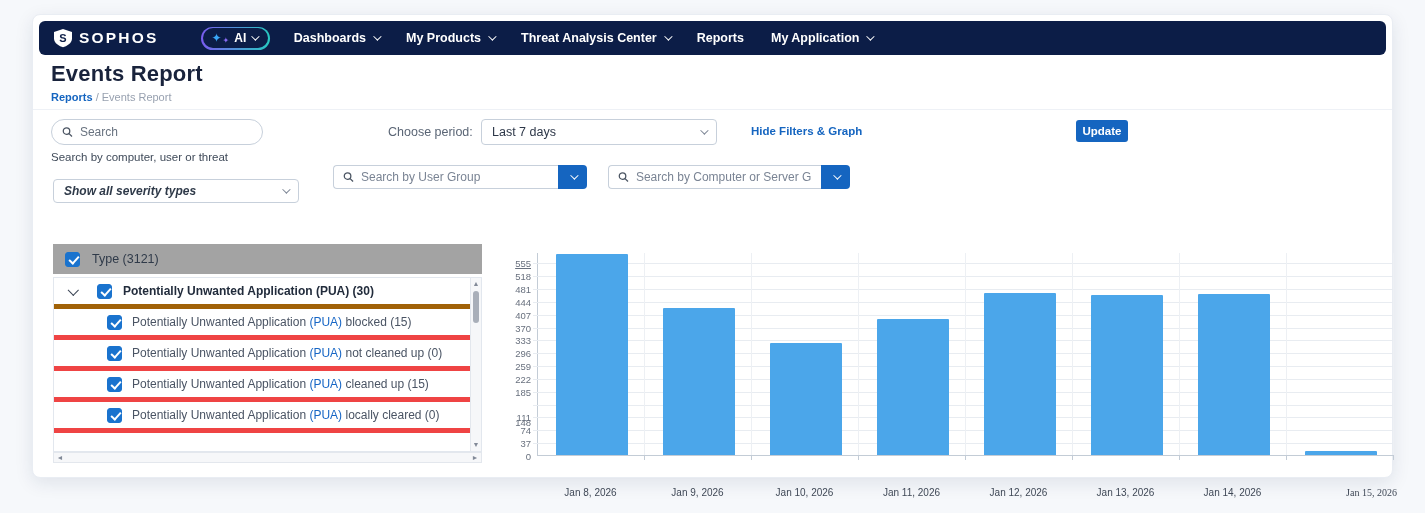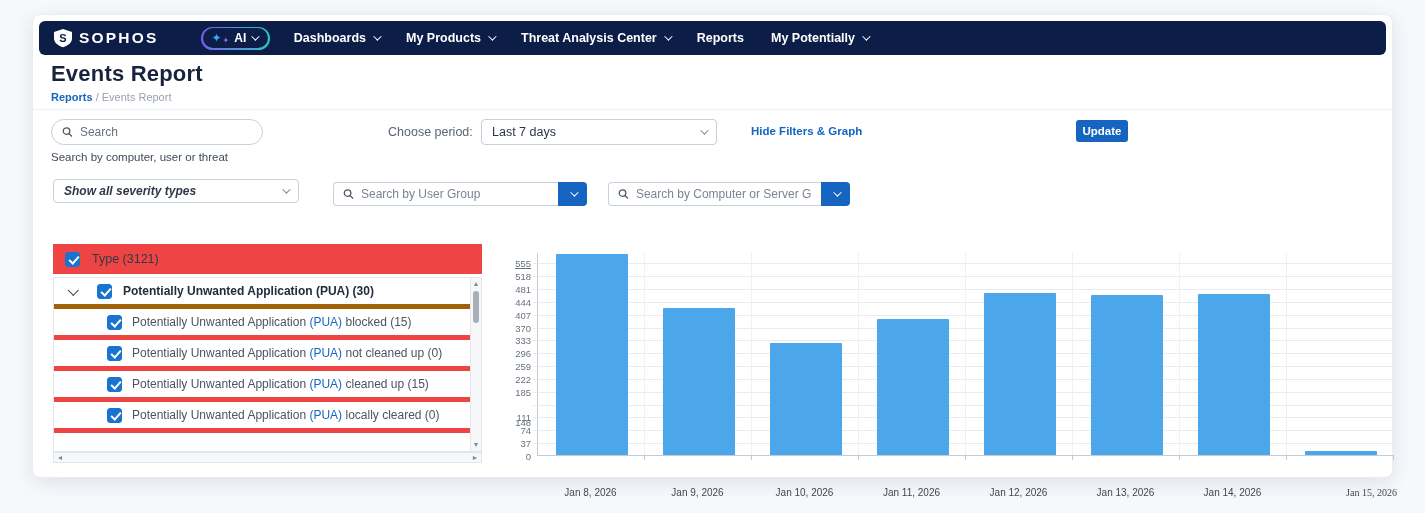--- a/index.html
+++ b/index.html
@@ -33,33 +33,33 @@
   .search-helper { position:absolute; left:18px; top:136px; font-size:11.5px; color:#3f4a59; }
   .period-label { position:absolute; left:355px; top:110px; font-size:12.5px; color:#5a6575; }
   .select { position:absolute; background:#fff; border:1px solid #c7d0db; border-radius:4px; display:flex; align-items:center; padding:0 10px; font-size:12.5px; color:#2d3748; cursor:pointer; }
   .select .sel-chev { margin-left:auto; width:6px; height:6px; border-right:1.6px solid #7b8494; border-bottom:1.6px solid #7b8494; transform:rotate(45deg) translateY(-2px); }
   .period-select { left:448px; top:104px; width:236px; height:26px; }
   .hide-link { position:absolute; left:718px; top:110px; font-size:11.5px; font-weight:700; color:#1565c0; cursor:pointer; }
   .update-btn { position:absolute; left:1043px; top:105px; width:52px; height:22px; background:#1565c0; border:none; border-radius:3px; color:#fff; font-size:11.5px; font-weight:700; cursor:pointer; font-family:"Liberation Sans", sans-serif; }
 
   
   .severity-select { left:20px; top:164px; width:246px; height:24px; font-size:12px; font-weight:600; color:#2f3a49;font-style:italic; }
-  .grp { position:absolute; top:167px; height:16px; display:flex; }
+  .grp { position:absolute; top:150px; height:16px; display:flex; }
   .grp1 { left:300px; } .grp2 { left:575px; }
   .grp-input { border:1px solid #c7d0db; border-right:none; border-radius:4px 0 0 4px; background:#fff; display:flex; align-items:center; gap:7px; padding:0 9px; height:24px; }
   .grp1 .grp-input { width:225px; } .grp2 .grp-input { width:213px; }
   .grp-input input::placeholder { color:#7a8494; }
   .grp-btn { width:29px; height:24px; background:#1565c0; border:none; border-radius:0 4px 4px 0; display:flex; align-items:center; justify-content:center; cursor:pointer; }
   .grp-btn .chev { border-color:#fff; }
 
   .checked-note { position:absolute; left:18px; top:211px; font-size:12px; color:#39424f; }
 
   
   .tree { position:absolute; left:20px; top:229px; width:429px; height:219px; }
-  .tree-root { height:30px; background:#ef4444; display:flex; align-items:center; gap:12px; padding-left:12px; cursor:pointer; }
+  .tree-root { height:30px; background:#a3a3a3; display:flex; align-items:center; gap:12px; padding-left:12px; cursor:pointer; }
   .tree-root-label { font-size:12.5px; color:#2f3a49; }
   .cb { width:15px; height:15px; background:#1a73ce; border:1px solid #1a73ce; border-radius:3px; position:relative; flex:0 0 15px; cursor:pointer; }
   .cb::after { content:""; position:absolute; left:4.5px; top:1.5px; width:4px; height:8px; border-right:2px solid #fff; border-bottom:2px solid #fff; transform:rotate(42deg); }
   .tree-body { position:absolute; left:0; top:33px; right:0; bottom:11px; border:1px solid #e2e7ee; background:#fff; }
   .tree-rows { position:absolute; left:0; top:0; right:11px; bottom:0; overflow:hidden; }
   .tree-grow { height:31px; display:flex; align-items:center; border-bottom:5px solid #a16207; cursor:pointer; }
   .tree-grow .expander { width:8px; height:8px; border-right:1.8px solid #3c4656; border-bottom:1.8px solid #3c4656; transform:rotate(45deg) translateX(-1px); margin-left:16px; flex:0 0 8px; }
   .tree-grow .cb { margin-left:19px; }
   .tree-grow-label { margin-left:11px; font-size:12px; font-weight:700; color:#222c3c; white-space:nowrap; }
   .tree-row { height:31px; display:flex; align-items:center; border-bottom:5px solid #ef4444; cursor:pointer; }
@@ -113,21 +113,21 @@
         <span class="chev"></span>
       </div>
       <div class="nav-item">
         <span>Threat Analysis Center</span>
         <span class="chev"></span>
       </div>
       <div class="nav-item">
         <span>Reports</span>
       </div>
       <div class="nav-item">
-        <span>My Potentially</span>
+        <span>My Application</span>
         <span class="chev"></span>
       </div>
     </div>
   </div>
 
   <div class="page-title">Events Report</div>
   <div class="breadcrumb">
     <span class="bc-link">Reports</span>
     <span class="bc-sep">/</span>
     <span class="bc-cur">Events Report</span>

